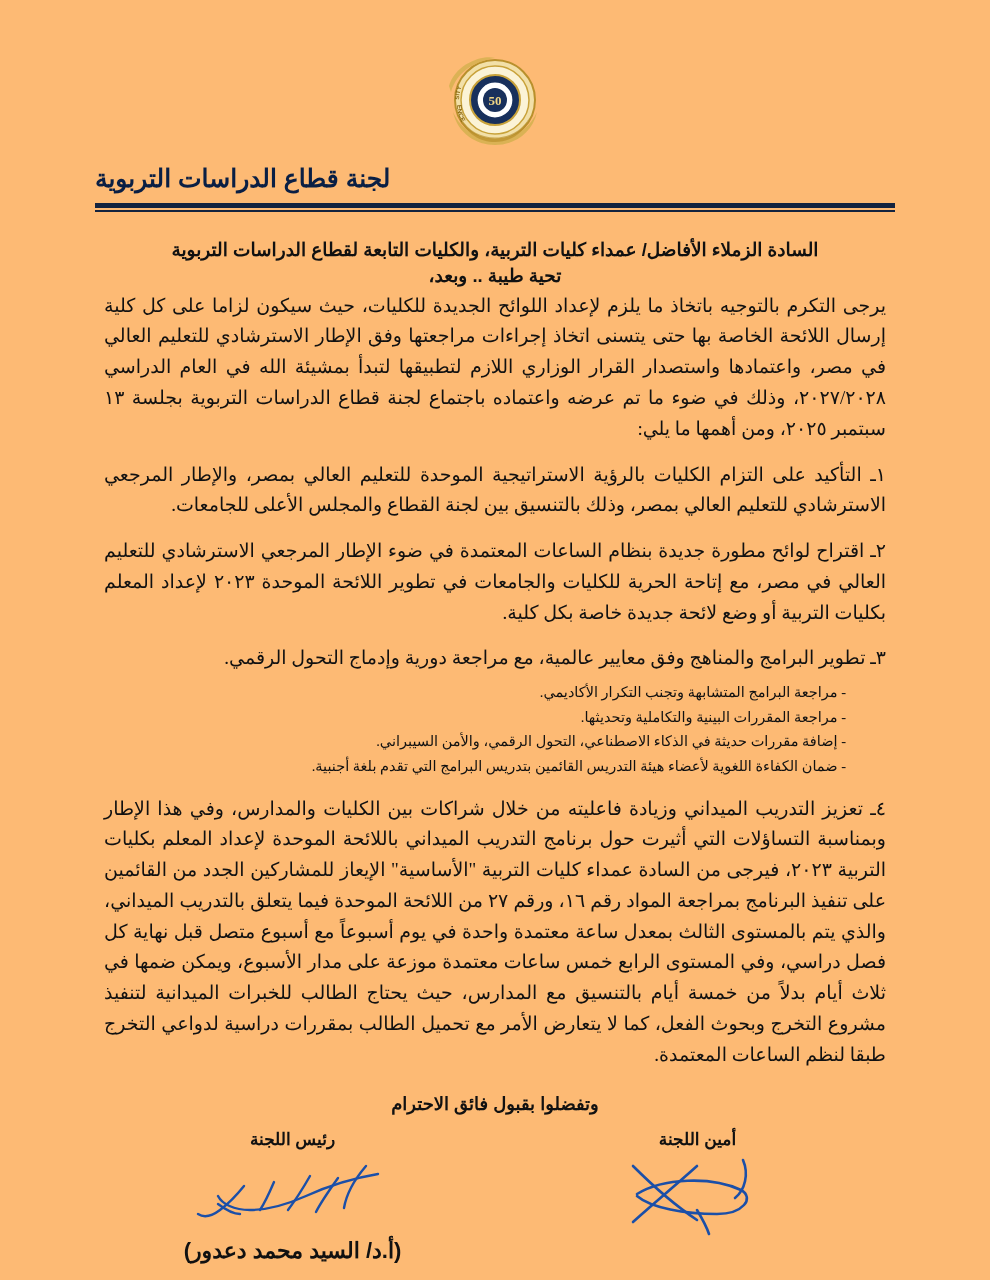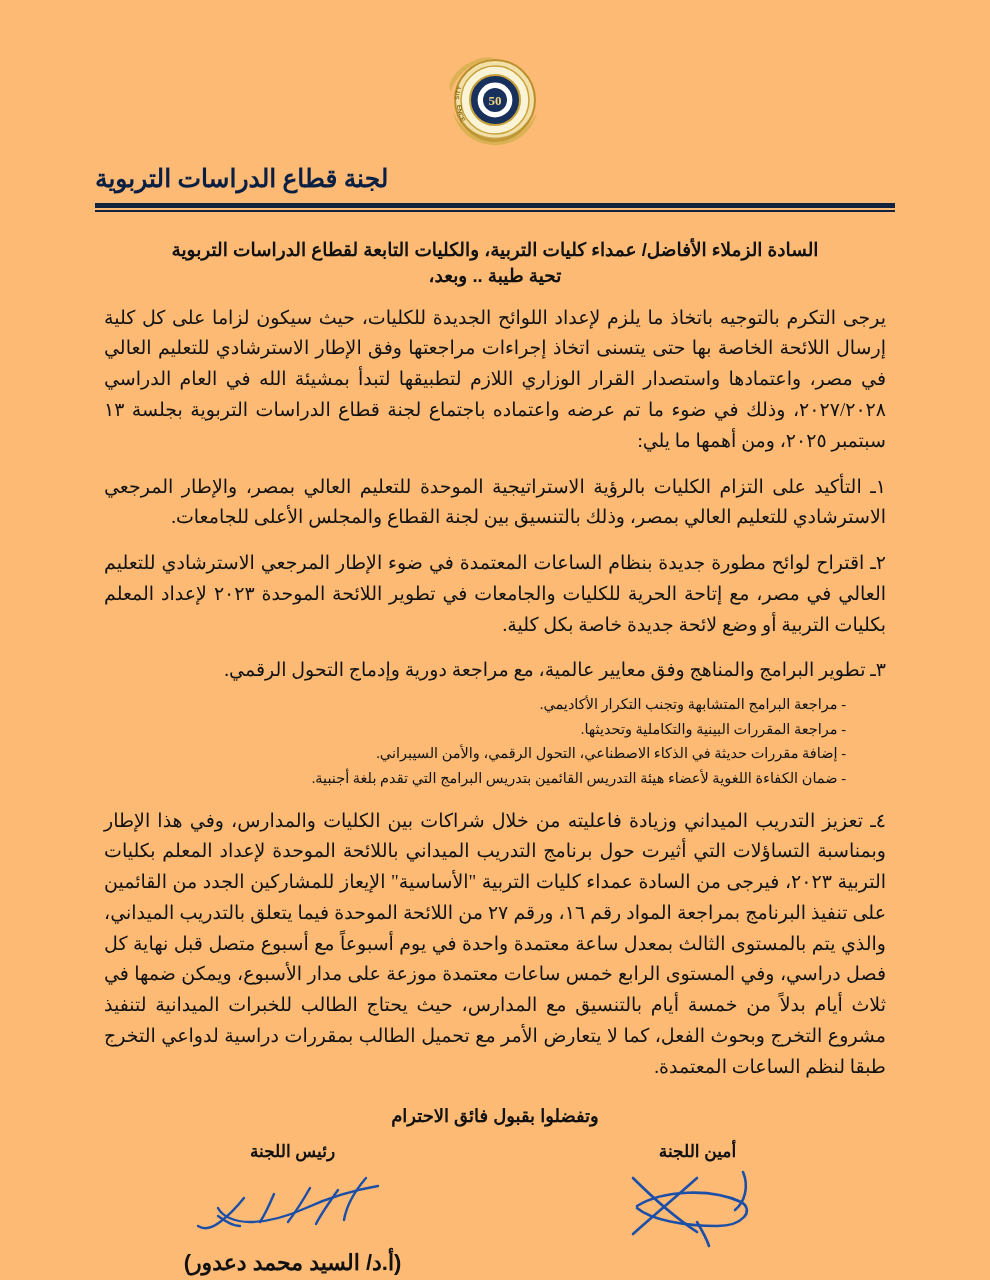--- a/index.html
+++ b/index.html
@@ -31,21 +31,21 @@
   .logo {
     position: relative;
     width: 120px;
     height: 118px;
   }
   .logo svg { display: block; }
 
   .committee-title {
     text-align: left;
     direction: rtl;
-    font-family: Liberation Serif, serif;
+    font-family: Liberation Sans, sans-serif;
     font-weight: bold;
     font-size: 25px;
     color: #0a1f44;
     letter-spacing: 0px;
     margin-top: -6px;
     padding-right: 0px;
   }
   .rule-wrap {
     margin-top: 10px;
   }
@@ -83,21 +83,21 @@
   }
 
   p.para {
     font-size: 19px;
     line-height: 1.62;
     text-align: justify;
     text-align-last: center;
     margin: 14px 0 0 0;
   }
   p.intro {
-    margin-top: 16px;
+    margin-top: 4px;
     text-align: justify;
     text-align-last: right;
   }
   .num-item {
     font-size: 19px;
     line-height: 1.62;
     text-align: justify;
     text-align-last: right;
     margin: 15px 0 0 0;
   }

